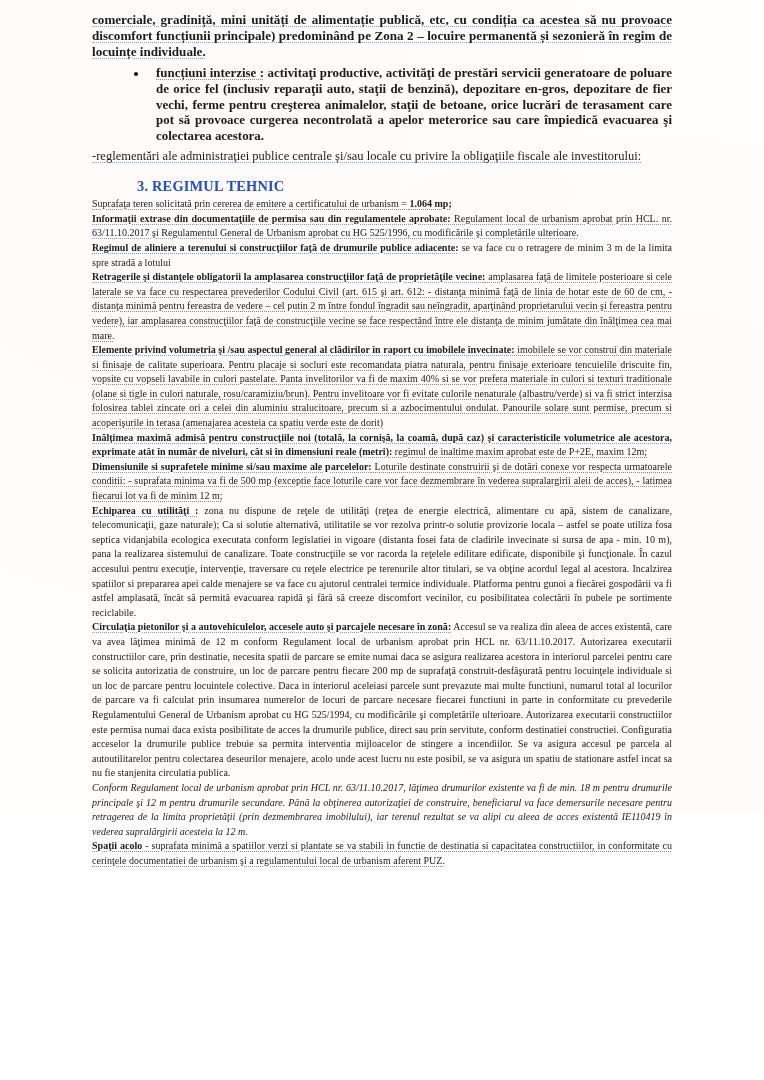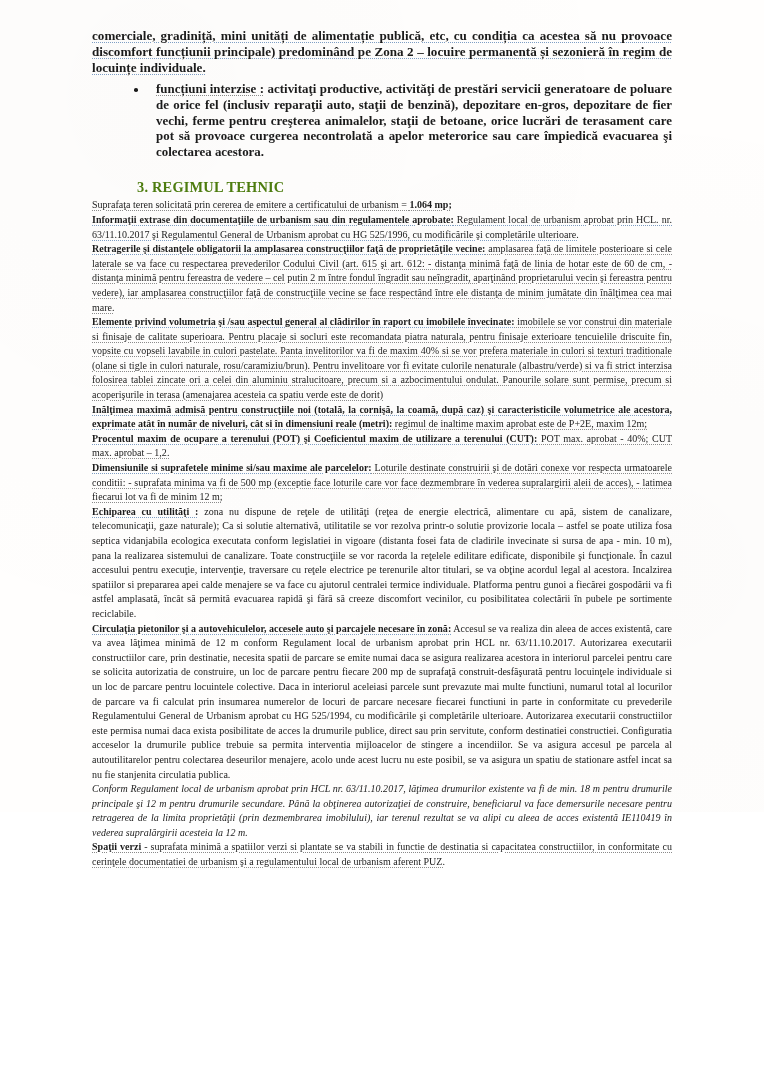--- a/index.html
+++ b/index.html
@@ -12,21 +12,21 @@
     height: 1080px;
     font-family: "Liberation Serif", "DejaVu Serif", serif;
     color: #1b1b1b;
     overflow: hidden;
   }
   .page {
     position: relative;
     width: 764px;
     height: 812px;
     box-sizing: border-box;
-    padding: 28px 92px 0 92px;
+    padding: 12px 92px 0 92px;
     background: #fffefd;
   }
   
   .page:before {
     content: "";
     position: absolute;
     inset: 0;
     background:
       radial-gradient(ellipse at 20% 12%, rgba(0,0,0,0.012), rgba(0,0,0,0) 60%),
       radial-gradient(ellipse at 85% 70%, rgba(0,0,0,0.010), rgba(0,0,0,0) 65%);
@@ -95,21 +95,21 @@
     text-align: justify;
   }
 
   .lead-line {
     font-size: 12.5px;
     line-height: 14.8px;
     text-align: left;
   }
 
   .section-title {
-    color: #4d7c0f;
+    color: #1d4ed8;
     font-weight: bold;
     font-size: 14.4px;
     margin: 14px 0 2px 45px;
     letter-spacing: 0.2px;
   }
 
   .blk { margin-top: 0px; }
 
   .spacer-sm { height: 5px; }
 </style>
@@ -123,40 +123,41 @@
 
     <div class="spacer-sm"></div>
 
     <div class="bullet-block">
       <span class="bullet-dot"></span>
       <p class="bullet-text"><span class="bu wavy-blk">funcțiuni interzise :</span><span> activitaţi productive, activităţi de prestări servicii generatoare de poluare de orice fel (inclusiv reparaţii auto, staţii de benzină), depozitare en-gros, depozitare de fier vechi, ferme pentru creşterea animalelor, staţii de betoane, orice lucrări de terasament care pot să provoace curgerea necontrolată a apelor meterorice sau care împiedică evacuarea şi colectarea acestora.</span></p>
     </div>
 
     <div class="spacer-sm"></div>
 
+    <p class="lead-line wavy">-reglementări ale administraţiei publice centrale şi/sau locale cu privire la obligaţiile fiscale ale investitorului:</p>
 
     <div class="section-title">3. REGIMUL TEHNIC</div>
 
     <p class="wavy-blk"><span>Suprafaţa teren solicitată prin cererea de emitere a certificatului de urbanism = </span><span class="b">1.064 mp;</span></p>
 
-    <p class="blk"><span class="bu wavy">Informaţii extrase din documentaţiile de urbanism sau din regulamentele aprobate:</span><span class="wavy"> Regulament local de urbanism aprobat prin HCL. nr. 63/11.10.2017 şi Regulamentul General de Urbanism aprobat cu HG 525/1996, cu modificările şi completările ulterioare.</span></p>
+    <p class="blk"><span class="bu wavy">Informaţii extrase din documentaţiile de permisa sau din regulamentele aprobate:</span><span class="wavy"> Regulament local de urbanism aprobat prin HCL. nr. 63/11.10.2017 şi Regulamentul General de Urbanism aprobat cu HG 525/1996, cu modificările şi completările ulterioare.</span></p>
 
+    <p class="blk"><span class="bu wavy">Regimul de aliniere a terenului si construcţiilor faţă de drumurile publice adiacente:</span><span> se va face cu o retragere de minim 3 m de la limita spre stradă a lotului</span></p>
 
     <p class="blk"><span class="bu wavy">Retragerile şi distanţele obligatorii la amplasarea construcţiilor faţă de proprietăţile vecine:</span><span class="wavy-blk"> amplasarea faţă de limitele posterioare si cele laterale se va face cu respectarea prevederilor Codului Civil (art. 615 şi art. 612: - distanţa minimă faţă de linia de hotar este de 60 de cm, - distanţa minimă pentru fereastra de vedere – cel putin 2 m între fondul îngradit sau neîngradit, aparţinând proprietarului vecin şi fereastra pentru vedere), iar amplasarea construcţiilor faţă de construcţiile vecine se face respectând între ele distanţa de minim jumătate din înălţimea cea mai mare.</span></p>
 
     <p class="blk"><span class="bu wavy">Elemente privind volumetria şi /sau aspectul general al clădirilor în raport cu imobilele învecinate:</span><span class="wavy-blk"> imobilele se vor construi din materiale si finisaje de calitate superioara. Pentru placaje si socluri este recomandata piatra naturala, pentru finisaje exterioare tencuielile driscuite fin, vopsite cu vopseli lavabile in culori pastelate. Panta invelitorilor va fi de maxim 40% si se vor prefera materiale in culori si texturi traditionale (olane si tigle in culori naturale, rosu/caramiziu/brun). Pentru invelitoare vor fi evitate culorile nenaturale (albastru/verde) si va fi strict interzisa folosirea tablei zincate ori a celei din aluminiu stralucitoare, precum si a azbocimentului ondulat. Panourile solare sunt permise, precum si acoperişurile in terasa (amenajarea acesteia ca spatiu verde este de dorit)</span></p>
 
     <p class="blk"><span class="bu wavy">Inălţimea maximă admisă pentru construcţiile noi (totală, la cornişă, la coamă, după caz) şi caracteristicile volumetrice ale acestora, exprimate atât în număr de niveluri, cât si în dimensiuni reale (metri):</span><span class="wavy-blk"> regimul de inaltime maxim aprobat este de P+2E, maxim 12m;</span></p>
 
-    <p class="blk"><span class="bu wavy">Procentul maxim de ocupare a terenului (POT) şi Coeficientul maxim de utilizare a terenului (CUT):</span><span class="wavy-blk"> POT max. aprobat - 40%; CUT max. aprobat – 1,2.</span></p>
 
     <p class="blk"><span class="bu wavy">Dimensiunile si suprafetele minime si/sau maxime ale parcelelor:</span><span class="wavy-blk"> Loturile destinate construirii şi de dotări conexe vor respecta urmatoarele conditii:  - suprafata minima va fi de 500 mp (exceptie face loturile care vor face dezmembrare în vederea supralargirii aleii de acces), - latimea fiecarui lot va fi de minim 12 m;</span></p>
 
     <p class="blk"><span class="bu wavy">Echiparea cu utilităţi :</span><span> zona nu dispune de reţele de utilităţi (reţea de energie electrică, alimentare cu apă, sistem de canalizare, telecomunicaţii, gaze naturale);  Ca si solutie alternativă, utilitatile se vor rezolva printr-o solutie provizorie locala – astfel se poate utiliza fosa septica vidanjabila ecologica executata conform legislatiei in vigoare (distanta fosei fata de cladirile invecinate si sursa de apa - min. 10 m), pana la realizarea sistemului de canalizare. Toate construcţiile se vor racorda la reţelele edilitare edificate, disponibile şi funcţionale. În cazul accesului pentru execuţie, intervenţie, traversare cu reţele electrice pe terenurile altor titulari, se va obţine acordul legal al acestora. Incalzirea spatiilor si prepararea apei calde menajere se va face cu ajutorul centralei termice individuale. Platforma pentru gunoi a fiecărei gospodării va fi astfel amplasată, încât să permită evacuarea rapidă şi fără să creeze discomfort vecinilor, cu posibilitatea colectării în pubele pe sortimente reciclabile.</span></p>
 
     <p class="blk"><span class="bu wavy">Circulaţia pietonilor şi a autovehiculelor, accesele auto şi parcajele necesare în zonă:</span><span> Accesul se va realiza din aleea de acces existentă, care va avea lăţimea minimă de 12 m conform Regulament local de urbanism aprobat prin HCL nr. 63/11.10.2017. Autorizarea executarii constructiilor care, prin destinatie, necesita spatii de parcare se emite numai daca se asigura realizarea acestora in interiorul parcelei pentru care se solicita autorizatia de construire, un loc de parcare pentru fiecare 200 mp de suprafaţă construit-desfăşurată pentru locuinţele individuale si un loc de parcare pentru locuintele colective. Daca in interiorul aceleiasi parcele sunt prevazute mai multe functiuni, numarul total al locurilor de parcare va fi calculat prin insumarea numerelor de locuri de parcare necesare fiecarei functiuni in parte in conformitate cu prevederile Regulamentului General de Urbanism aprobat cu HG 525/1994, cu modificările şi completările ulterioare.  Autorizarea executarii constructiilor este permisa numai daca exista posibilitate de acces la drumurile publice, direct sau prin servitute, conform destinatiei constructiei. Configuratia acceselor la drumurile publice trebuie sa permita interventia mijloacelor de stingere a incendiilor. Se va asigura accesul pe parcela al autoutilitarelor pentru colectarea deseurilor menajere, acolo unde acest lucru nu este posibil, se va asigura un spatiu de stationare astfel incat sa nu fie stanjenita circulatia publica.</span></p>
 
     <p class="blk ital">Conform Regulament local de urbanism aprobat prin HCL nr. 63/11.10.2017, lăţimea drumurilor existente va fi de min. 18 m pentru drumurile principale şi 12 m pentru drumurile secundare. Până la obţinerea autorizaţiei de construire, beneficiarul va face demersurile necesare pentru retragerea de la limita proprietăţii (prin dezmembrarea imobilului), iar terenul rezultat se va alipi cu aleea de acces existentă IE110419 în vederea supralărgirii acesteia la 12 m.</p>
 
-    <p class="blk wavy-blk"><span class="b">Spaţii verzi</span><span> - suprafata minimă a spatiilor verzi si plantate se va stabili in functie de destinatia si capacitatea constructiilor, in conformitate cu cerinţele documentatiei de urbanism şi a regulamentului local de urbanism aferent PUZ.</span></p>
+    <p class="blk wavy-blk"><span class="b">Spaţii acolo</span><span> - suprafata minimă a spatiilor verzi si plantate se va stabili in functie de destinatia si capacitatea constructiilor, in conformitate cu cerinţele documentatiei de urbanism şi a regulamentului local de urbanism aferent PUZ.</span></p>
 
   </div>
 </div>
 
 </body></html>

